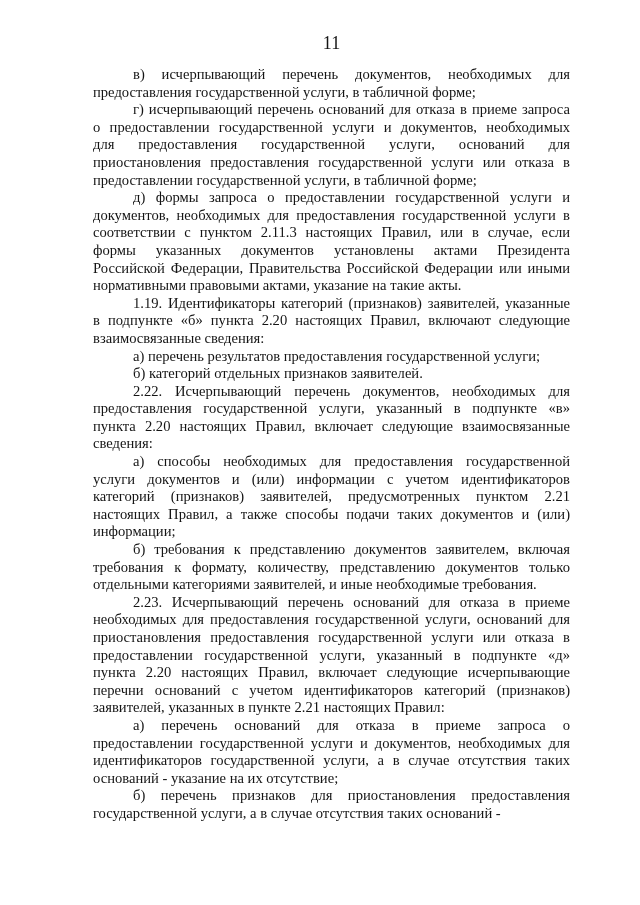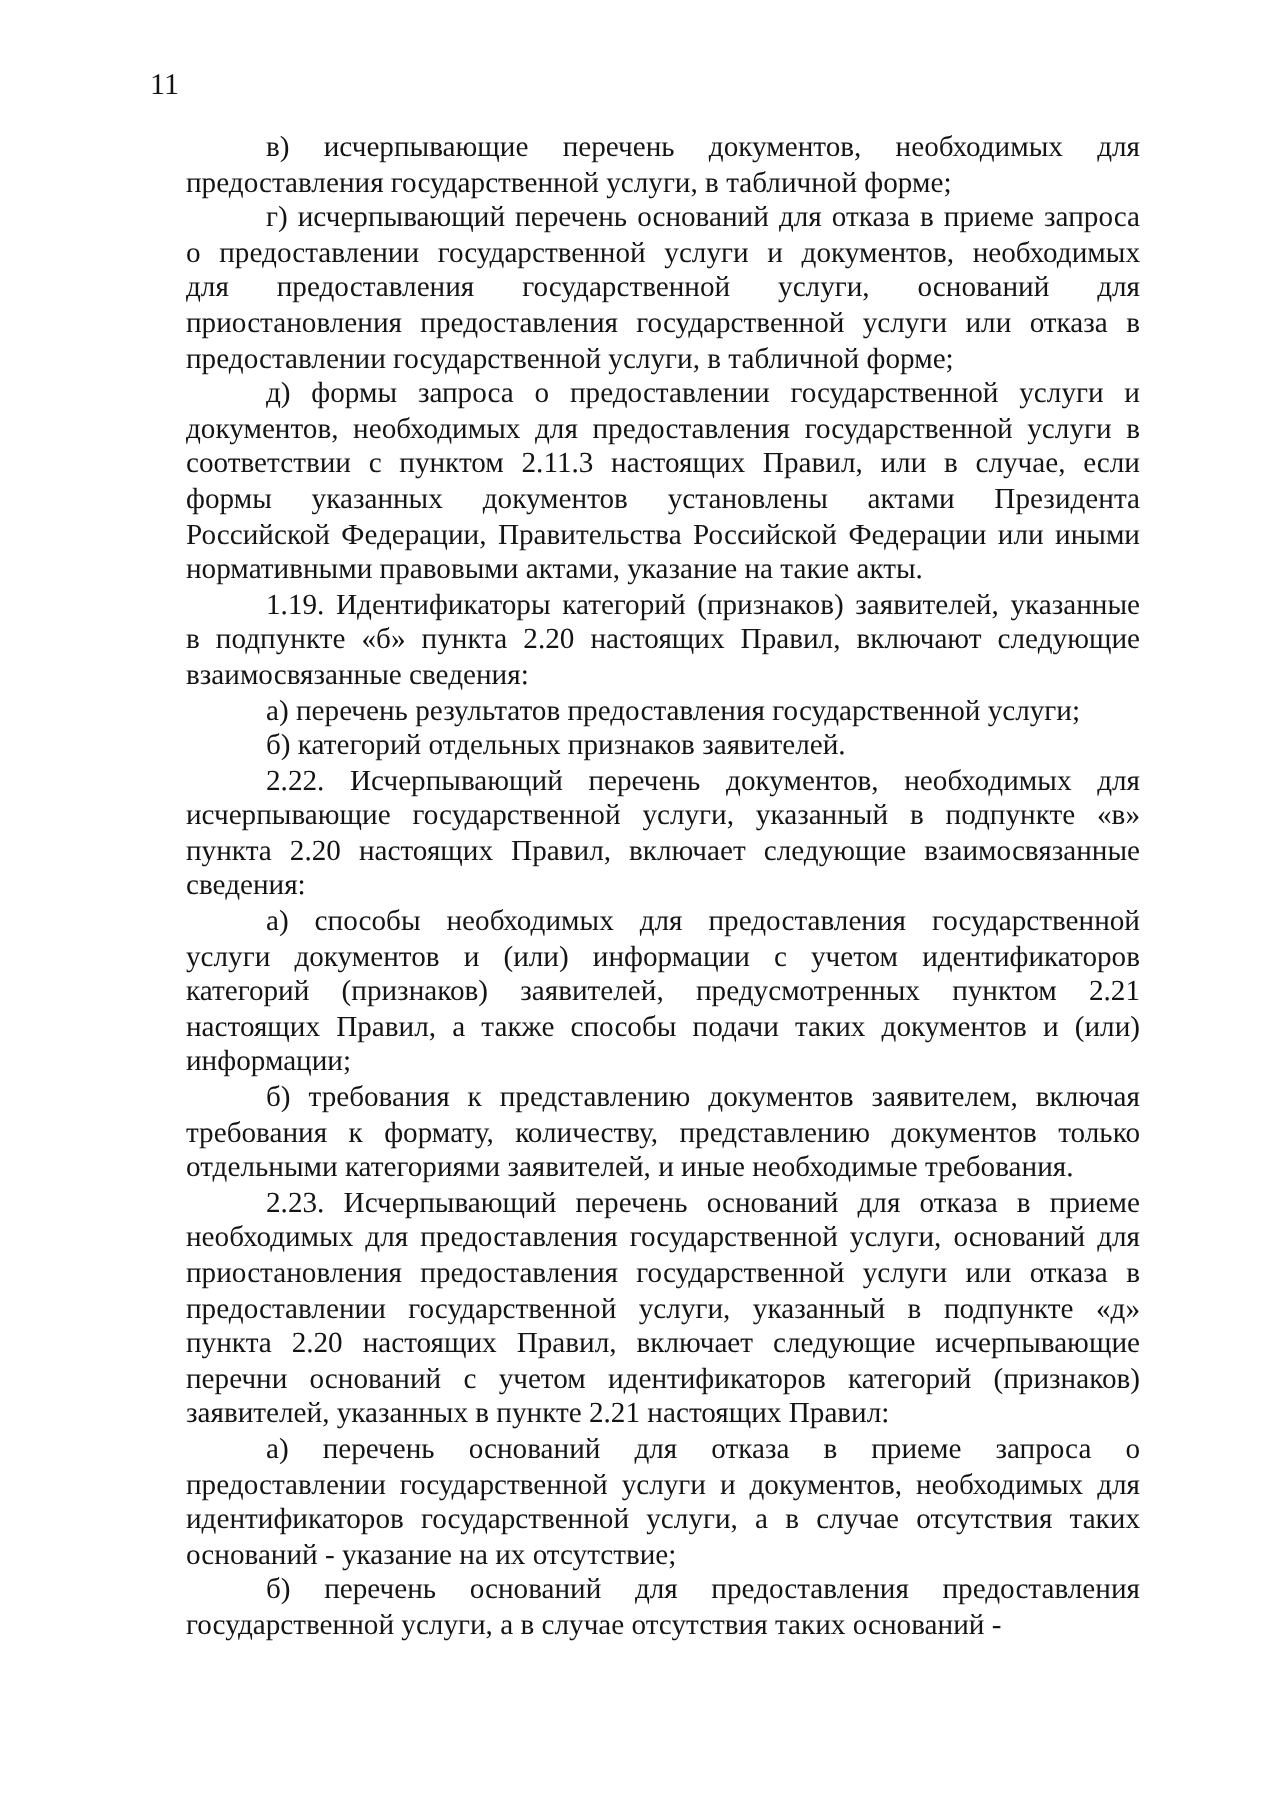--- a/index.html
+++ b/index.html
@@ -13,24 +13,24 @@
     overflow: hidden;
   }
   .page {
     position: absolute;
     inset: 0;
     background: #ffffff;
   }
   .page-number {
     position: absolute;
     top: 35px;
-    left: 75px;
+    left: 93px;
     width: 477px;
-    text-align: left;
-    font-size: 15px;
+    text-align: center;
+    font-size: 18px;
     line-height: 16px;
   }
   .text-block {
     position: absolute;
     top: 66px;
     left: 93px;
     width: 477px;
     font-size: 14.6px;
     line-height: 17.6px;
   }
@@ -44,21 +44,21 @@
   .line.first { text-indent: 40px; }
   .line.last { text-align-last: left; }
 </style>
 </head>
 <body>
 
 <div class="page">
   <div class="page-number">11</div>
   <div class="text-block">
       <div class="para">
-        <div class="line first">в) исчерпывающие перечень документов, необходимых для</div>
+        <div class="line first">в) исчерпывающий перечень документов, необходимых для</div>
         <div class="line last">предоставления государственной услуги, в табличной форме;</div>
       </div>
       <div class="para">
         <div class="line first">г) исчерпывающий перечень оснований для отказа в приеме запроса</div>
         <div class="line">о предоставлении государственной услуги и документов, необходимых</div>
         <div class="line">для предоставления государственной услуги, оснований для</div>
         <div class="line">приостановления предоставления государственной услуги или отказа в</div>
         <div class="line last">предоставлении государственной услуги, в табличной форме;</div>
       </div>
       <div class="para">
@@ -75,21 +75,21 @@
         <div class="line last">взаимосвязанные сведения:</div>
       </div>
       <div class="para">
         <div class="line first last">а) перечень результатов предоставления государственной услуги;</div>
       </div>
       <div class="para">
         <div class="line first last">б) категорий отдельных признаков заявителей.</div>
       </div>
       <div class="para">
         <div class="line first">2.22. Исчерпывающий перечень документов, необходимых для</div>
-        <div class="line">исчерпывающие государственной услуги, указанный в подпункте «в»</div>
+        <div class="line">предоставления государственной услуги, указанный в подпункте «в»</div>
         <div class="line">пункта 2.20 настоящих Правил, включает следующие взаимосвязанные</div>
         <div class="line last">сведения:</div>
       </div>
       <div class="para">
         <div class="line first">а) способы необходимых для предоставления государственной</div>
         <div class="line">услуги документов и (или) информации с учетом идентификаторов</div>
         <div class="line">категорий (признаков) заявителей, предусмотренных пунктом 2.21</div>
         <div class="line">настоящих Правил, а также способы подачи таких документов и (или)</div>
         <div class="line last">информации;</div>
       </div>
@@ -107,17 +107,17 @@
         <div class="line">перечни оснований с учетом идентификаторов категорий (признаков)</div>
         <div class="line last">заявителей, указанных в пункте 2.21 настоящих Правил:</div>
       </div>
       <div class="para">
         <div class="line first">а) перечень оснований для отказа в приеме запроса о</div>
         <div class="line">предоставлении государственной услуги и документов, необходимых для</div>
         <div class="line">идентификаторов государственной услуги, а в случае отсутствия таких</div>
         <div class="line last">оснований - указание на их отсутствие;</div>
       </div>
       <div class="para">
-        <div class="line first">б) перечень оснований для предоставления предоставления</div>
+        <div class="line first">б) перечень признаков для приостановления предоставления</div>
         <div class="line last">государственной услуги, а в случае отсутствия таких оснований -</div>
       </div>
     </div>
 </div>
 
 </body></html>

